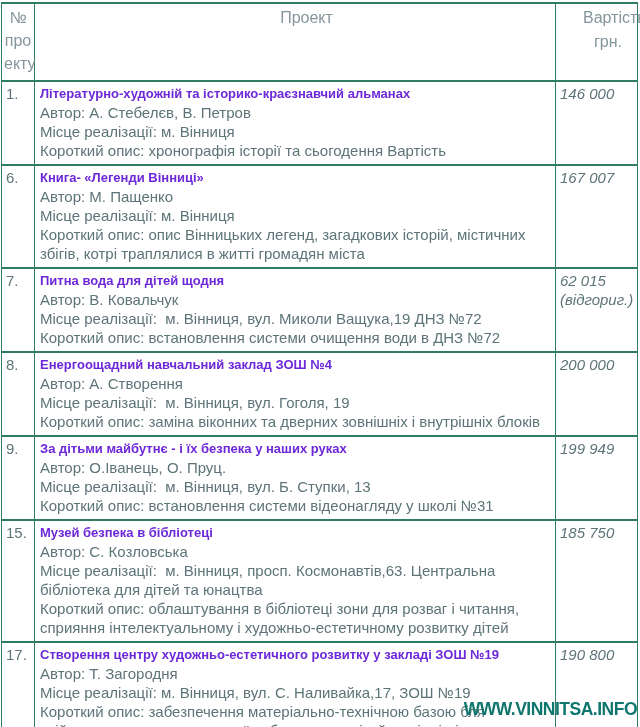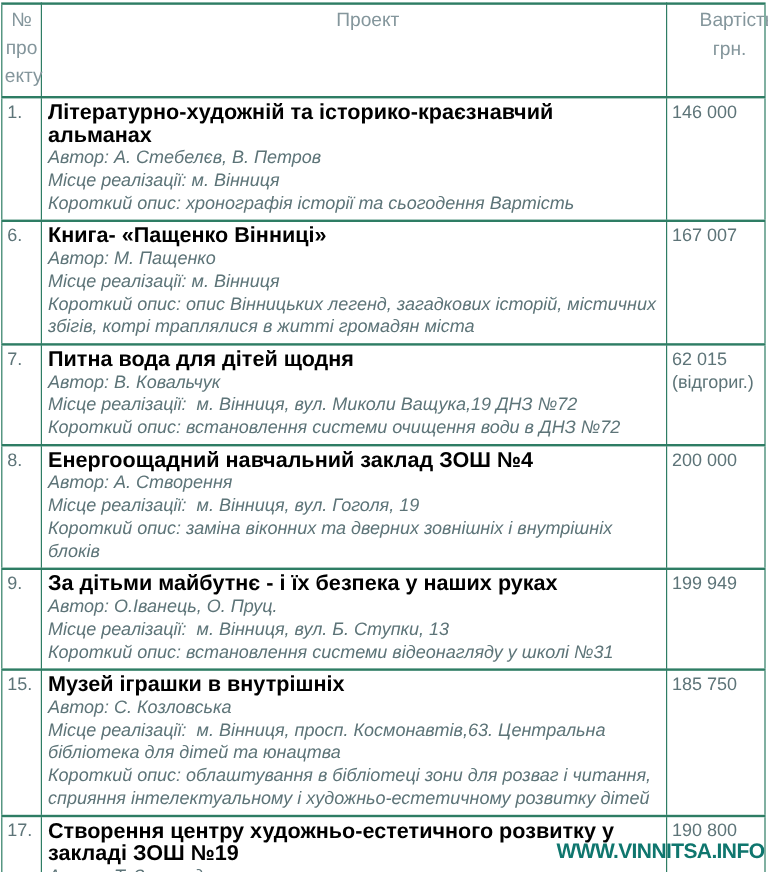--- a/index.html
+++ b/index.html
@@ -19,23 +19,23 @@
     padding:2px 4px 4px 5px;
   }
   tr{border-top:2px solid #2e7d64;border-bottom:2px solid #2e7d64;}
   th{
     font-weight:normal;color:#84969c;font-size:16px;line-height:24px;
     height:70px;text-align:center;padding-left:27px;
   }
   th.h-num{white-space:pre-line;line-height:23px;padding-left:2px;padding-right:2px;}
   td{font-size:15px;color:#5d7478;line-height:19px;}
   td.c-num{padding-left:4px;}
-  td.c-cost{padding-left:4px;padding-right:12px;}
-  .title{font-weight:bold;color:#000000;font-size:18px;}
-  .line{white-space:pre-wrap;font-style:italic;}
+  td.c-cost{padding-left:4px;padding-right:12px;font-style:italic;}
+  .title{font-weight:bold;color:#6d28d9;font-size:13px;}
+  .line{white-space:pre-wrap;}
   .watermark{
     position:absolute;right:3px;top:699px;
     color:#0f766e;font-weight:bold;font-size:17.5px;
     letter-spacing:-0.5px;white-space:nowrap;
   }
 </style>
 </head>
 <body>
 
 <table>
@@ -60,21 +60,21 @@
       <div class="line">Автор: А. Стебелєв, В. Петров</div>
       <div class="line">Місце реалізації: м. Вінниця</div>
       <div class="line">Короткий опис: хронографія історії та сьогодення Вартість</div>
     </td>
     <td class="c-cost">146 000</td>
   </tr>
 
   <tr>
     <td class="c-num">6.</td>
     <td class="c-proj">
-      <div class="title">Книга- «Пащенко Вінниці»</div>
+      <div class="title">Книга- «Легенди Вінниці»</div>
       <div class="line">Автор: М. Пащенко</div>
       <div class="line">Місце реалізації: м. Вінниця</div>
       <div class="line">Короткий опис: опис Вінницьких легенд, загадкових історій, містичних збігів, котрі траплялися в житті громадян міста</div>
     </td>
     <td class="c-cost">167 007</td>
   </tr>
 
   <tr>
     <td class="c-num">7.</td>
     <td class="c-proj">
@@ -104,21 +104,21 @@
       <div class="line">Автор: О.Іванець, О. Пруц.</div>
       <div class="line">Місце реалізації:  м. Вінниця, вул. Б. Ступки, 13</div>
       <div class="line">Короткий опис: встановлення системи відеонагляду у школі №31</div>
     </td>
     <td class="c-cost">199 949</td>
   </tr>
 
   <tr>
     <td class="c-num">15.</td>
     <td class="c-proj">
-      <div class="title">Музей іграшки в внутрішніх</div>
+      <div class="title">Музей безпека в бібліотеці</div>
       <div class="line">Автор: С. Козловська</div>
       <div class="line">Місце реалізації:  м. Вінниця, просп. Космонавтів,63. Центральна бібліотека для дітей та юнацтва</div>
       <div class="line">Короткий опис: облаштування в бібліотеці зони для розваг і читання, сприяння інтелектуальному і художньо-естетичному розвитку дітей</div>
     </td>
     <td class="c-cost">185 750</td>
   </tr>
 
   <tr>
     <td class="c-num">17.</td>
     <td class="c-proj">

